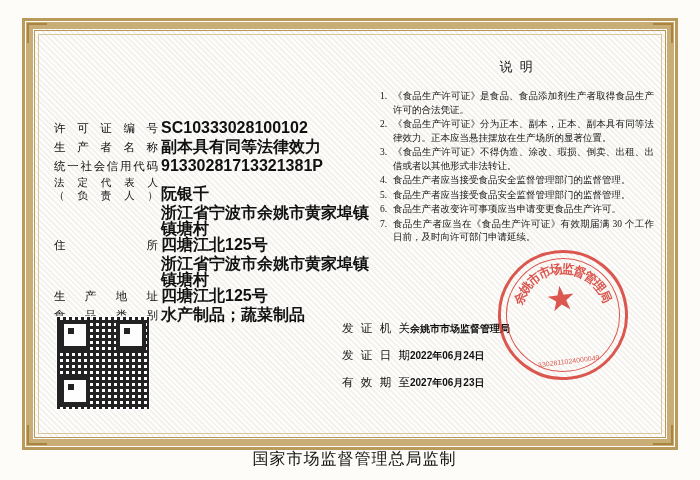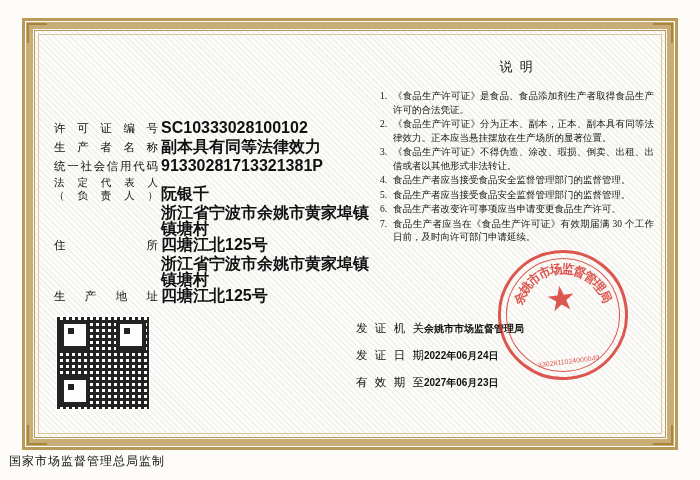--- a/index.html
+++ b/index.html
@@ -196,21 +196,21 @@
     width: 6px; height: 6px;
     background: #111;
   }
   .qr .e1 { left: 3px; top: 3px; }
   .qr .e2 { right: 3px; top: 3px; }
   .qr .e3 { left: 3px; bottom: 3px; }
 
   
   .issue {
     position: absolute;
-    right: 6px;
+    right: 20px;
     bottom: 24px;
     width: 292px;
   }
   .issue-row {
     display: flex;
     align-items: baseline;
     margin-bottom: 12px;
   }
   .issue-label {
     flex: 0 0 68px;
@@ -289,23 +289,23 @@
     font-family: "Liberation Sans", sans-serif;
     font-size: 7px;
     color: #d32a22;
     white-space: nowrap;
   }
   
   .footer {
     position: absolute;
     left: 0; right: 0;
     bottom: 10px;
-    text-align: left;
-    font-family: "Liberation Serif", serif;
-    font-size: 12px;
+    text-align: center;
+    font-family: "Liberation Serif", serif;
+    font-size: 16px;
     color: #111;
     letter-spacing: 1px;
     padding-left: 9px;
   }
 </style>
 </head>
 <body>
 
 <div id="cert">
 
@@ -388,20 +388,24 @@
       </div>
 
       <div class="field-row">
         <div class="field-label">生 产 地 址</div>
         <div class="field-value">
           <span>浙江省宁波市余姚市黄家埠镇镇塘村</span>
           <span class="line2">四塘江北125号</span>
         </div>
       </div>
 
+      <div class="field-row">
+        <div class="field-label">食 品 类 别</div>
+        <div class="field-value">水产制品；蔬菜制品</div>
+      </div>
 
     </div>
 
     <div class="qr">
       <div class="qr-eye e1"></div>
       <div class="qr-eye e2"></div>
       <div class="qr-eye e3"></div>
     </div>
 
     <div class="issue">

